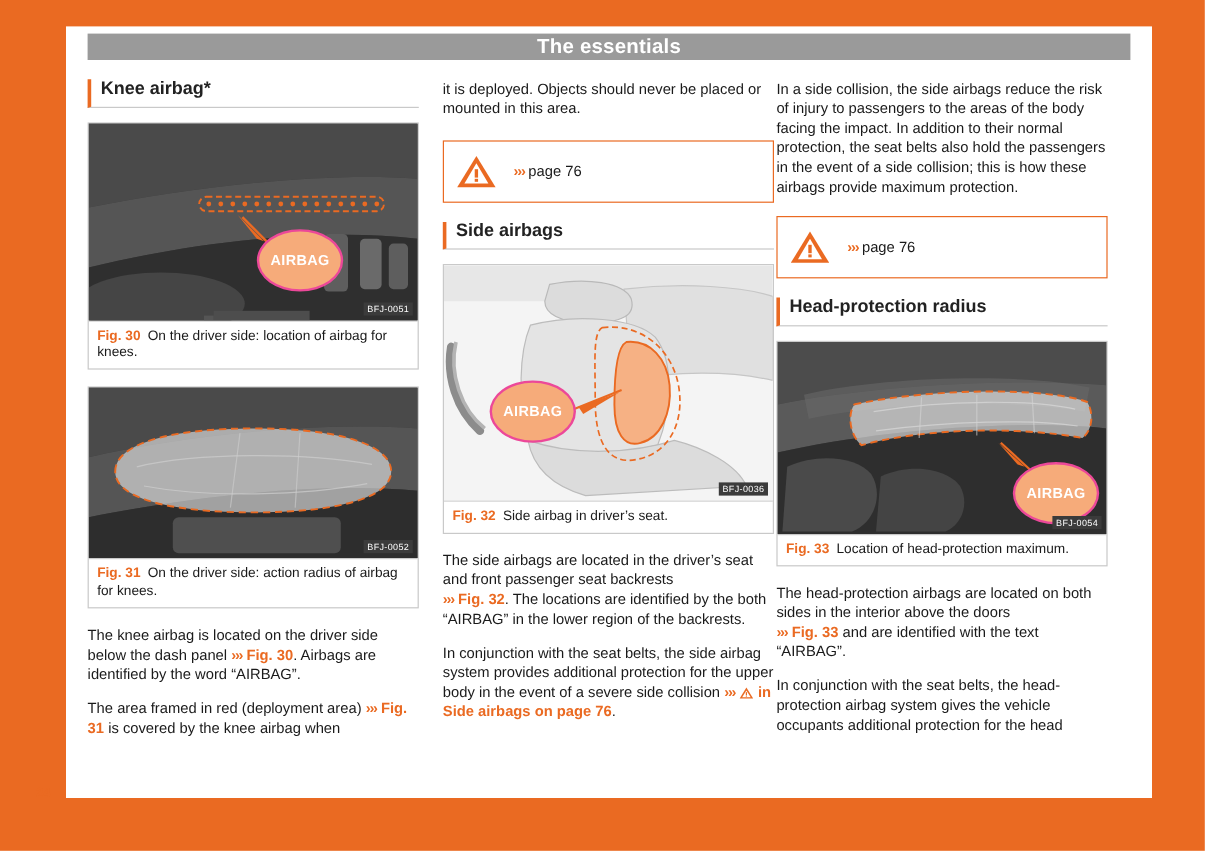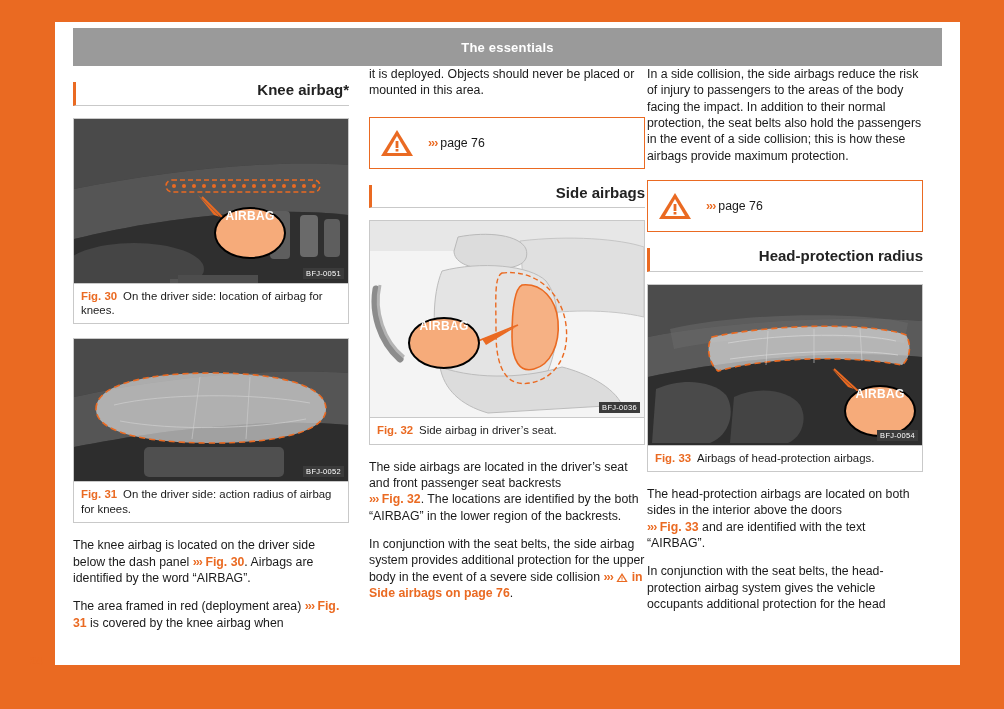--- a/index.html
+++ b/index.html
@@ -19,51 +19,50 @@
   .page-number {
     position: absolute;
     left: 30px; top: 655px;
     color: #ea6a22;
     font-size: 11px;
     font-weight: bold;
   }
   .header-bar {
     position: absolute;
     left: 18px; top: 6px;
-    width: 869px; height: 38px;
+    width: 869px; height: 22px;
     background: #9a9a9a;
     color: #ffffff;
-    font-size: 13px;
+    font-size: 17px;
     font-weight: bold;
     display:flex; align-items:center; justify-content:center;
     letter-spacing: .2px;
   }
   .cols {
     position: absolute;
     left: 18px; top: 44px;
     width: 869px; height: 590px;
   }
   .col {
     position: absolute;
     top: 0; width: 276px; height: 590px;
   }
   .col1 { left: 0; }
   .col2 { left: 296px; }
   .col3 { left: 574px; }
 
   h2.sec {
-    margin: 16px 0 12px 0;
+    margin: 0 0 12px 0;
     padding: 0 0 6px 8px;
     border-left: 3px solid #ea6a22;
     border-bottom: 1px solid #c9c9c9;
     font-size: 15px;
     color: #222;
     font-weight: bold;
     line-height: 1.1;
-    text-align: right;
   }
 
   p.body {
     margin: 0 0 12px 0;
     font-size: 12.3px;
     line-height: 1.33;
     color: #1a1a1a;
   }
   .orange-ref { color:#ea6a22; font-weight:bold; }
   .arrows { color:#ea6a22; font-weight:bold; letter-spacing:-1px; }
@@ -105,24 +104,24 @@
   }
   .warn-tri { flex: 0 0 auto; }
   .warnbox .txt { font-size:12.3px; color:#1a1a1a; }
   .warnbox .txt .arrows { margin-right:3px; }
 
   
   .callout {
     position:absolute;
     border-radius:50%;
     background:#f6ab7a;
-    border:2px solid #000000;
+    border:2px solid #ec4899;
     color:#ffffff;
     font-weight:bold;
-    display:flex;align-items:flex-start;justify-content:center;
+    display:flex;align-items:center;justify-content:center;
     font-size:12px;
     letter-spacing:.3px;
   }
   svg { display:block; }
 </style>
 </head>
 <body>
 
 <div class="page">
 
@@ -335,21 +334,21 @@
 
             <path d="M206 104 L184 84 L200 102 Z" fill="#ea6a22"></path>
             <path d="M210 106 L186 84" stroke="#ea6a22" stroke-width="1.8" fill="none"></path>
           </svg>
           <div class="callout" style="left:196px; top:100px; width:72px; height:52px;">
             <span>AIRBAG</span>
           </div>
           <div class="code-tag">BFJ-0054</div>
         </div>
         <div class="fig-cap">
-          <span class="lbl">Fig. 33</span><span>Airbags of head-protection airbags.</span>
+          <span class="lbl">Fig. 33</span><span>Location of head-protection maximum.</span>
         </div>
       </div>
 
       <p class="body">
         <span>The head-protection airbags are located on both sides in the interior above the doors</span><br>
         <span class="arrows">›››</span>
         <span class="orange-ref">Fig. 33</span>
         <span>and are identified with the text “AIRBAG”.</span>
       </p>
 

